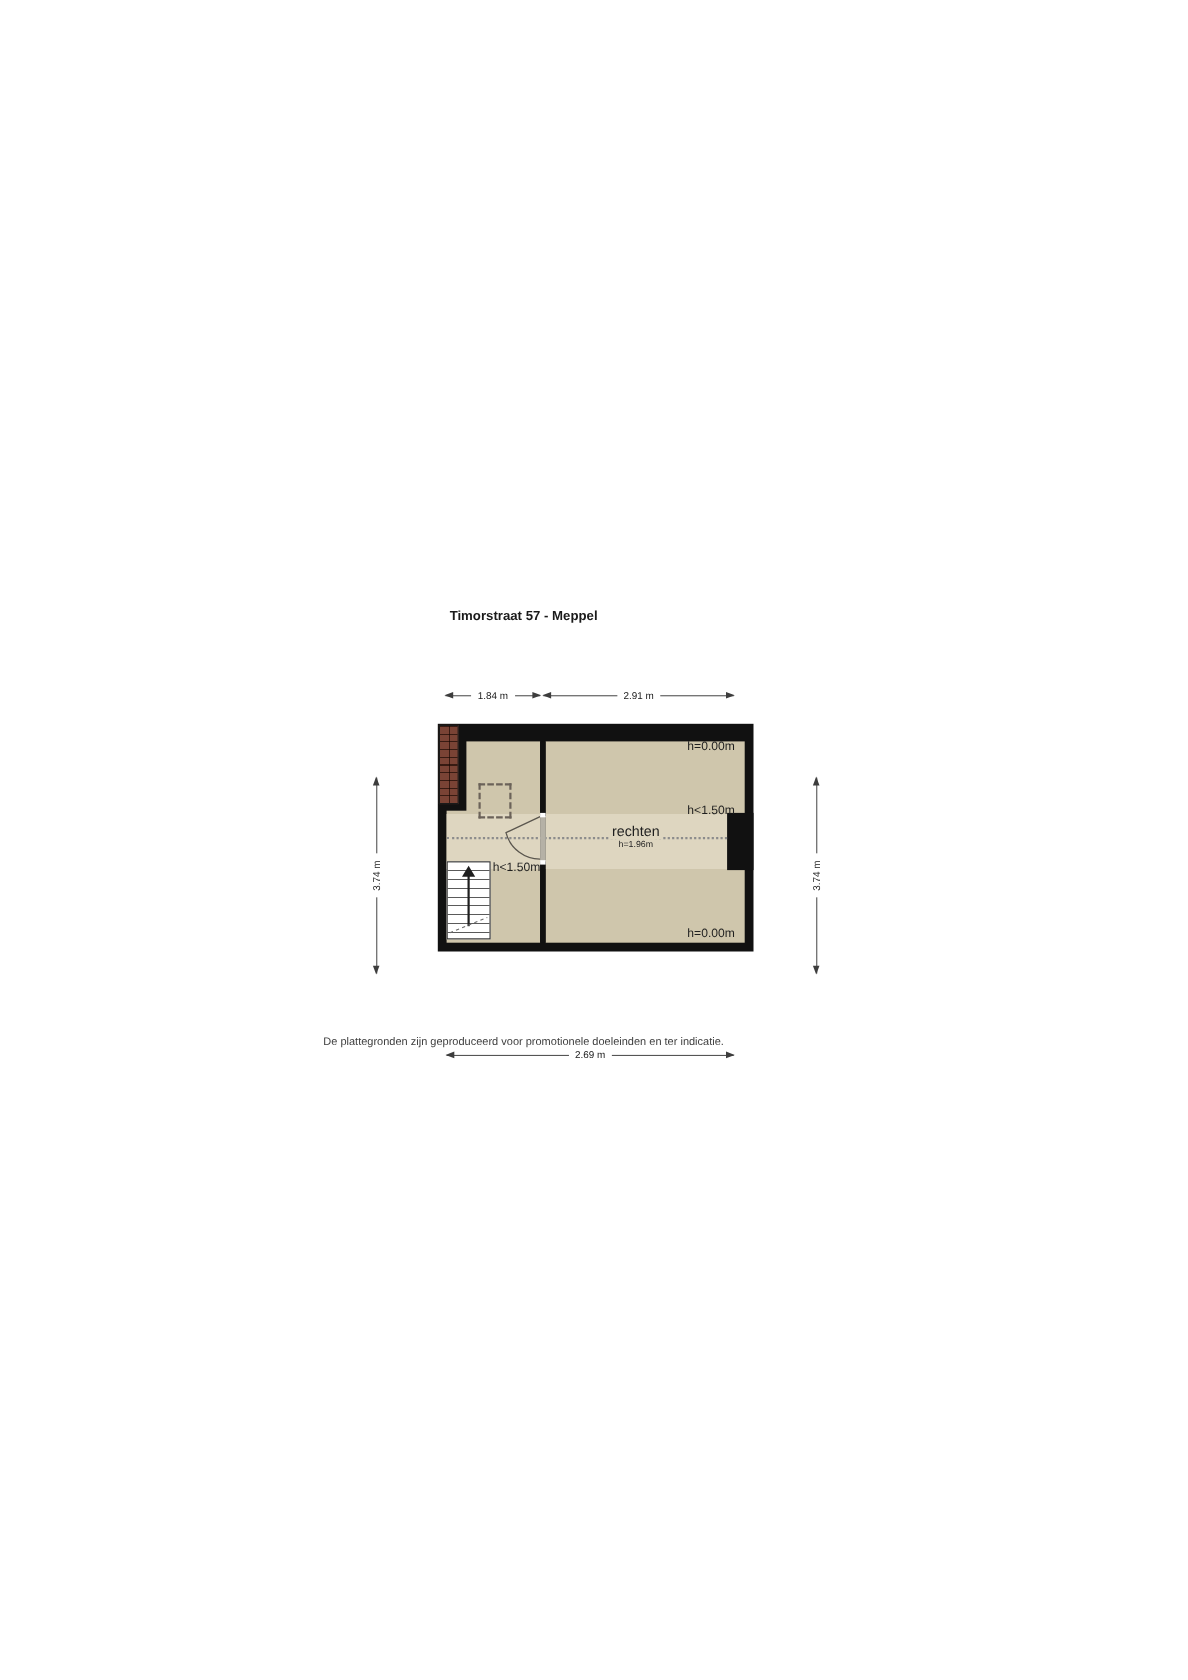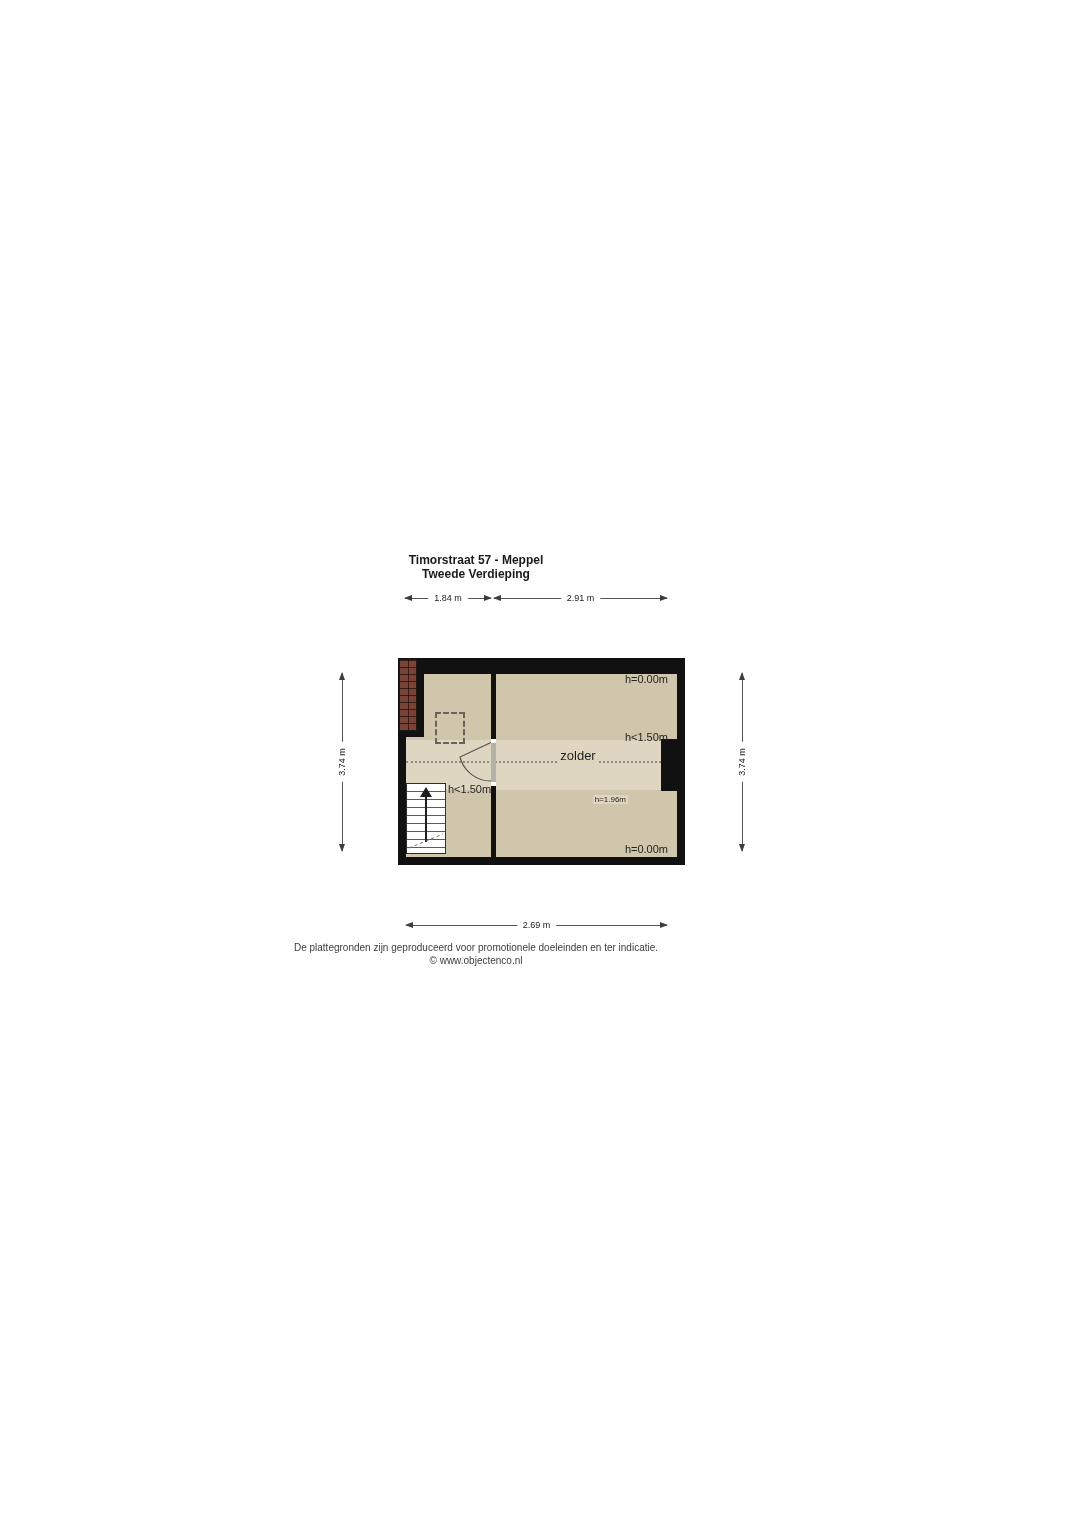--- a/index.html
+++ b/index.html
@@ -4,21 +4,21 @@
 <style>
   html,body{margin:0;padding:0;background:#ffffff;}
   .page{position:relative;width:952px;height:1527px;background:#ffffff;
         font-family:"Liberation Sans", sans-serif;color:#1a1a1a;overflow:hidden;}
 
   
   .title-block{position:absolute;left:0;right:0;top:553px;text-align:center;}
   .title-line{font-size:12px;font-weight:bold;line-height:14px;color:#1a1a1a;}
 
   
-  .dim{position:absolute;}
+  .dim{position:absolute;margin-top:34px;}
   .dim-h{height:12px;}
   .dim-v{width:12px;}
   .dim-line-h{position:absolute;left:1px;right:1px;top:50%;border-top:1px solid #555;}
   .dim-line-v{position:absolute;top:1px;bottom:1px;left:50%;border-left:1px solid #555;}
   .arr{position:absolute;width:0;height:0;}
   .arr-left{left:0;top:50%;transform:translateY(-50%);
             border-top:3px solid transparent;border-bottom:3px solid transparent;border-right:8px solid #3d3d3d;}
   .arr-right{right:0;top:50%;transform:translateY(-50%);
              border-top:3px solid transparent;border-bottom:3px solid transparent;border-left:8px solid #3d3d3d;}
   .arr-up{top:0;left:50%;transform:translateX(-50%);
@@ -51,37 +51,36 @@
           border:1px solid #2e2e2e;box-sizing:border-box;
           background-image:repeating-linear-gradient(to bottom, transparent 0 7px, #5a5a5a 7px 8px);}
   .stair-arrow-shaft{position:absolute;left:18px;top:12px;width:2px;height:46px;background:#1f1f1f;}
   .stair-arrow-head{position:absolute;left:13px;top:3px;width:0;height:0;
                     border-left:6px solid transparent;border-right:6px solid transparent;
                     border-bottom:10px solid #1f1f1f;}
   .ann{position:absolute;font-size:11px;color:#1f1f1f;white-space:nowrap;}
   .room-name{position:absolute;left:130px;top:90px;width:100px;text-align:center;
              font-size:13px;color:#1f1f1f;}
   .room-name span{background:#ded6c0;padding:0 2px;}
-  .room-height{position:absolute;left:130px;top:105px;width:100px;text-align:right;
-               font-size:8px;color:#1f1f1f;margin-top:32px;}
+  .room-height{position:absolute;left:130px;top:105px;width:100px;text-align:center;
+               font-size:8px;color:#1f1f1f;}
   .room-height span{background:#ded6c0;padding:0 2px;}
   .svg-abs{position:absolute;}
 
   
   .footer{position:absolute;left:0;right:0;top:941px;text-align:center;}
   .footer-line{font-size:10px;line-height:13px;color:#3d3d3d;}
 </style>
 </head>
 <body>
 
 <div class="page">
 
   <div class="title-block">
     <div class="title-line">Timorstraat 57 - Meppel</div>
-    <div class="title-line">Tweede Verdieping</div>
   </div>
 
   <div class="dim dim-h" style="left:404px;top:592px;width:88px;">
     <div class="dim-line-h"></div>
     <div class="arr arr-left"></div>
     <div class="arr arr-right"></div>
     <span class="dim-label">1.84 m</span>
   </div>
 
   <div class="dim dim-h" style="left:493px;top:592px;width:175px;">
@@ -139,32 +138,31 @@
         <line x1="2" y1="64" x2="36" y2="50" stroke="#6a6a6a" stroke-width="1" stroke-dasharray="3,3"></line>
       </svg>
     </div>
 
     <div class="ann" style="right:17px;top:15px;">h=0.00m</div>
     <div class="ann" style="right:17px;top:73px;">h&lt;1.50m</div>
     <div class="ann" style="left:50px;top:125px;">h&lt;1.50m</div>
     <div class="ann" style="right:17px;top:185px;">h=0.00m</div>
 
     <div class="room-name">
-      <span>zolder</span>
+      <span>rechten</span>
     </div>
     <div class="room-height">
       <span>h=1.96m</span>
     </div>
   </div>
 
   <div class="dim dim-h" style="left:405px;top:919px;width:263px;">
     <div class="dim-line-h"></div>
     <div class="arr arr-left"></div>
     <div class="arr arr-right"></div>
     <span class="dim-label">2.69 m</span>
   </div>
 
   <div class="footer">
     <div class="footer-line">De plattegronden zijn geproduceerd voor promotionele doeleinden en ter indicatie.</div>
-    <div class="footer-line">© www.objectenco.nl</div>
   </div>
 
 </div>
 
 </body></html>

